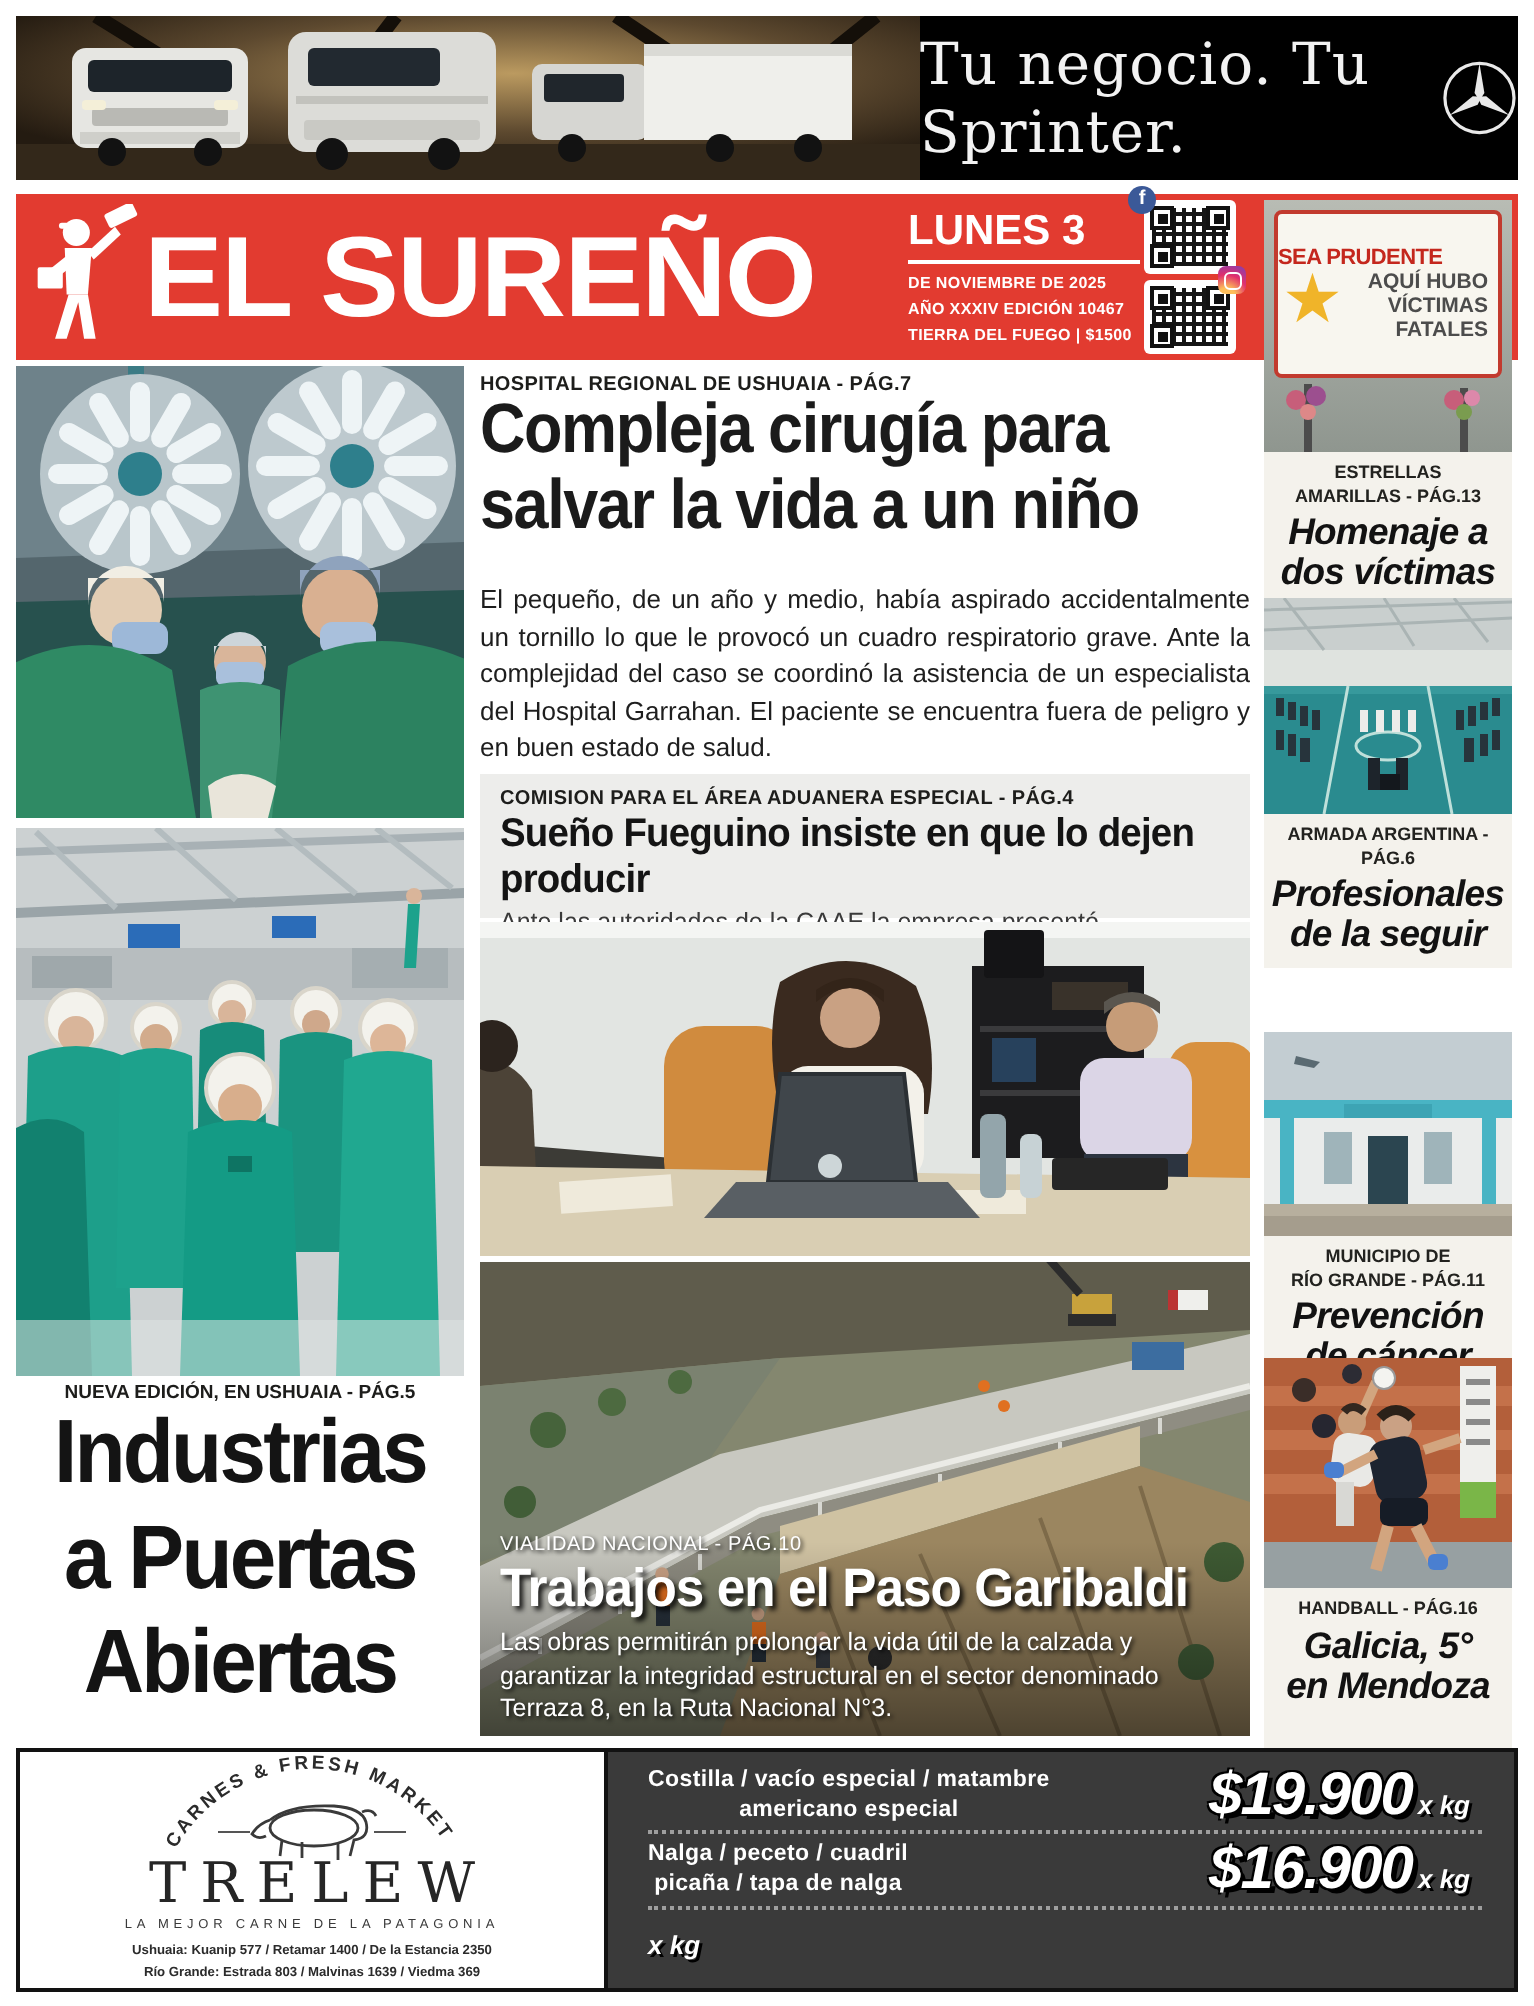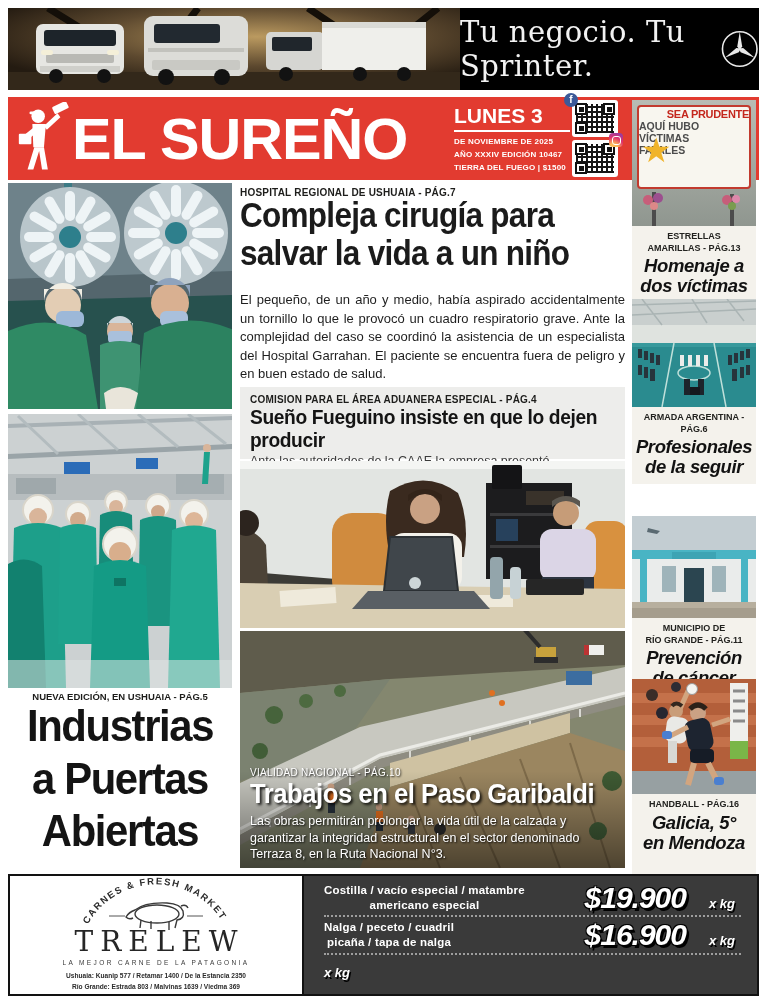--- a/index.html
+++ b/index.html
@@ -69,40 +69,40 @@
 
   
   .side-item{position:absolute;left:632px;width:124px;}
   .side-photo{display:block;}
   .side-text{background:#f4f2ec;text-align:center;padding-top:5px;}
   .side-kicker{font-size:9px;font-weight:bold;line-height:1.3;color:#22221f;}
   .side-headline{font-size:18.5px;font-weight:bold;font-style:italic;line-height:1.08;
                  letter-spacing:-.4px;color:#121212;margin-top:2px;}
   .sign{position:absolute;left:5px;right:5px;top:5px;height:84px;background:#f8f6ef;
         border:2px solid #c23a2e;border-radius:4px;box-sizing:border-box;}
-  .sign-title{color:#c4271d;font-weight:bold;font-size:11px;text-align:right;margin-top:1px;letter-spacing:-.3px;}
-  .sign-body{font-size:10.5px;font-weight:bold;color:#4c4c4c;padding-right:5px;line-height:1.15;}
+  .sign-title{color:#c4271d;font-weight:bold;font-size:11px;text-align:left;margin-top:16px;letter-spacing:-.3px;}
+  .sign-body{font-size:10.5px;font-weight:bold;color:#4c4c4c;text-align:right;padding-right:5px;line-height:1.15;}
   .sign-star{position:absolute;left:2px;top:26px;font-size:34px;color:#f0b429;line-height:1;}
   .sign-star::before{content:"★";}
 
   
   .bottom-ad{left:8px;top:874px;width:751px;height:122px;border:2px solid #121212;box-sizing:border-box;
              display:flex;background:#fff;}
   .trelew{width:292px;position:relative;display:flex;flex-direction:column;align-items:center;
           border-right:2px solid #121212;}
   .trelew-brand{font-family:"DejaVu Serif",serif;font-size:28px;letter-spacing:7px;color:#262626;
                 line-height:1;margin-top:-4px;text-indent:7px;}
   .trelew-sub{font-size:6.5px;letter-spacing:2.4px;color:#3a3a3a;margin-top:3px;}
   .trelew-addr{font-size:6.6px;font-weight:bold;color:#2b2b2b;line-height:1.65;margin-top:5px;text-align:center;}
   .prices{flex:1;background:#3a3a3a;color:#fff;display:flex;flex-direction:column;
           padding:4px 16px 4px 20px;box-sizing:border-box;}
   .price-row{flex:1;display:flex;align-items:center;justify-content:space-between;}
   .price-row.sep{border-bottom:2px dotted #9e9e9e;}
   .cut{font-size:11.5px;font-weight:bold;line-height:1.3;letter-spacing:.2px;text-align:center;}
-  .price-wrap{display:flex;align-items:baseline;gap:23px;padding-right:6px;}
+  .price-wrap{display:flex;align-items:baseline;gap:3px;padding-right:6px;}
   .price{font-size:30px;font-weight:bold;font-style:italic;letter-spacing:-1px;
          text-shadow:2.5px 2.5px 0 #000,-1px -1px 0 #000,1px -1px 0 #000,-1px 1px 0 #000;}
   .unit{font-size:13px;font-weight:bold;font-style:italic;text-shadow:1.5px 1.5px 0 #000;}
 </style>
 </head>
 <body>
 
 <div class="page">
 
   <div class="abs top-ad">

